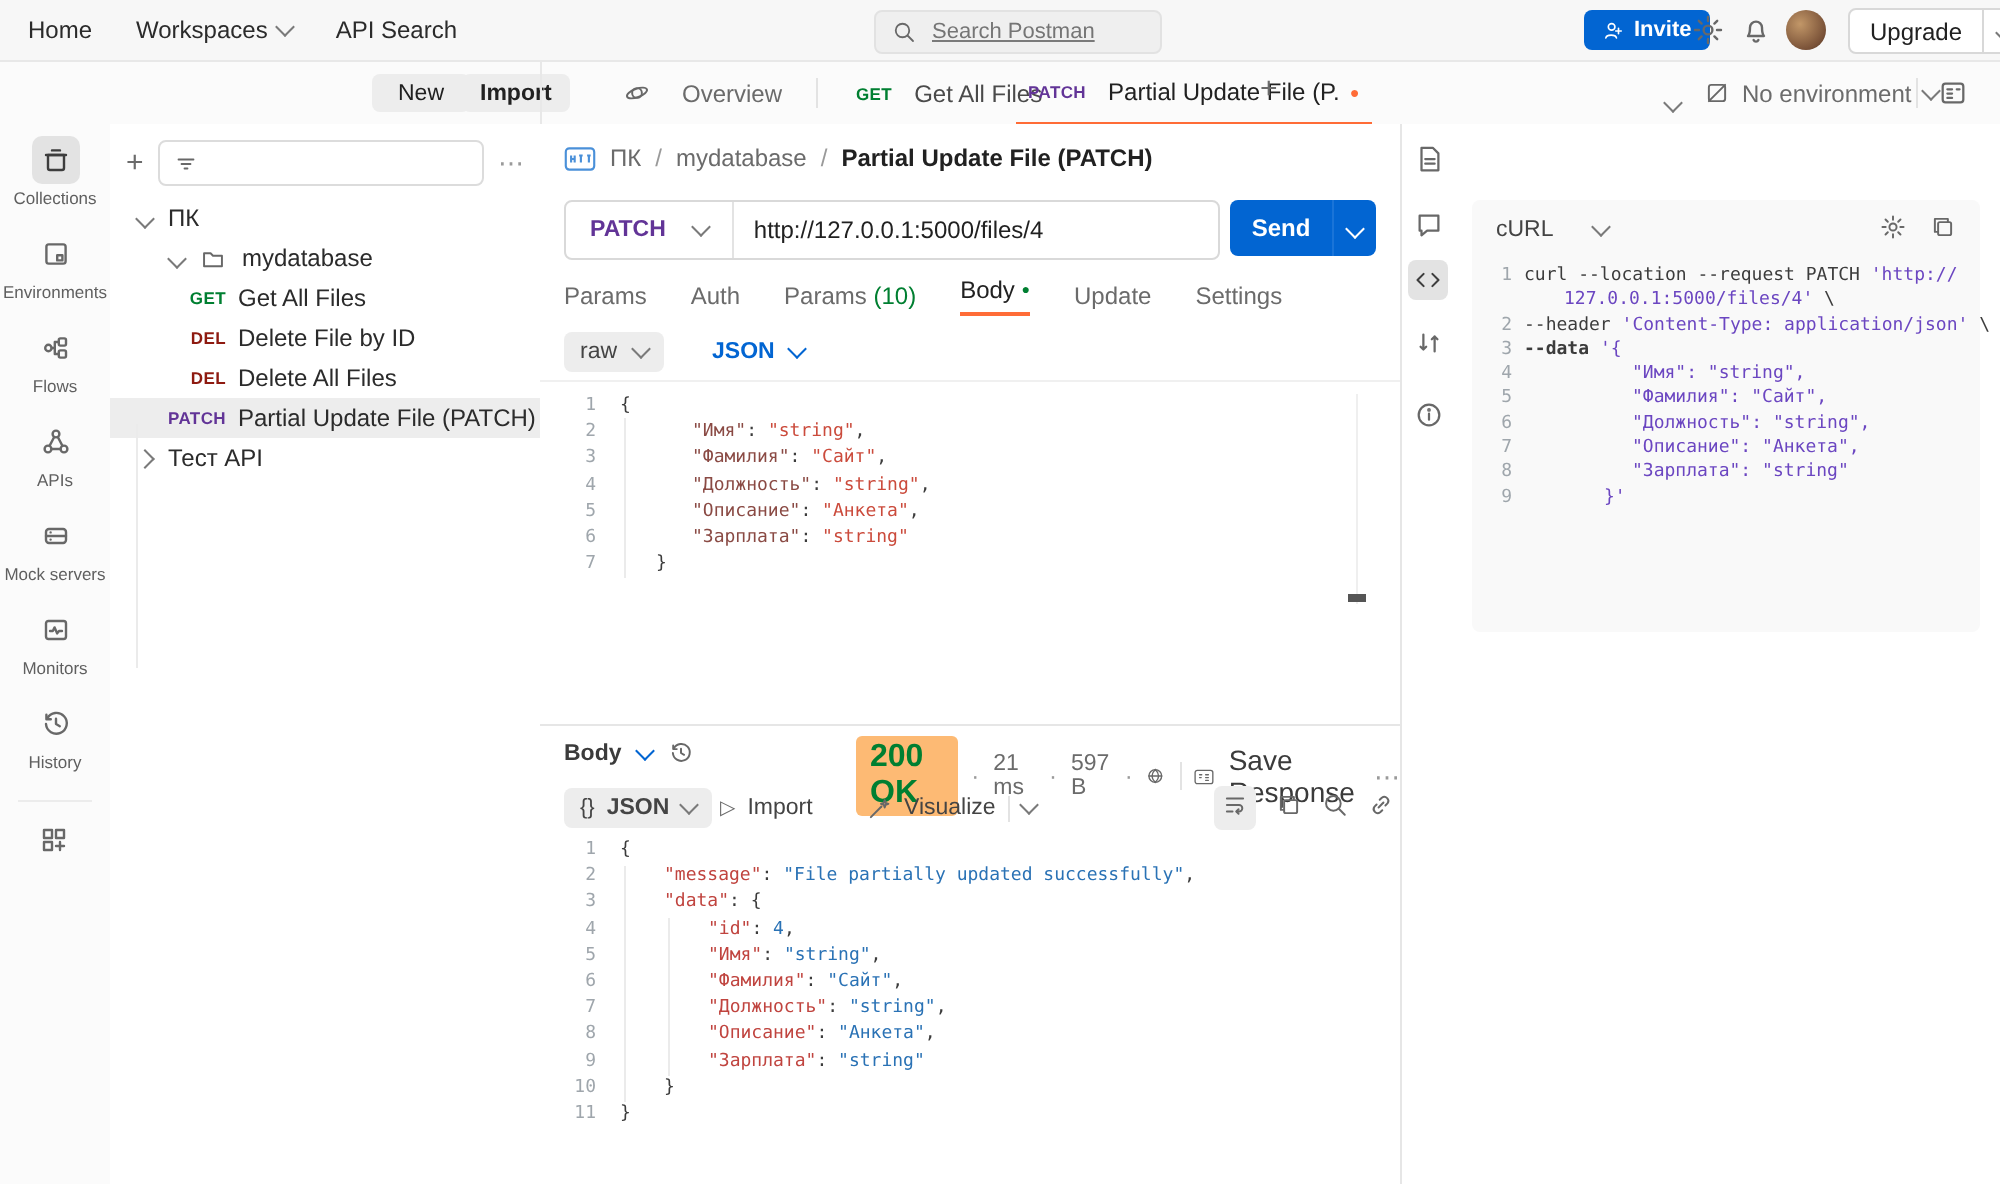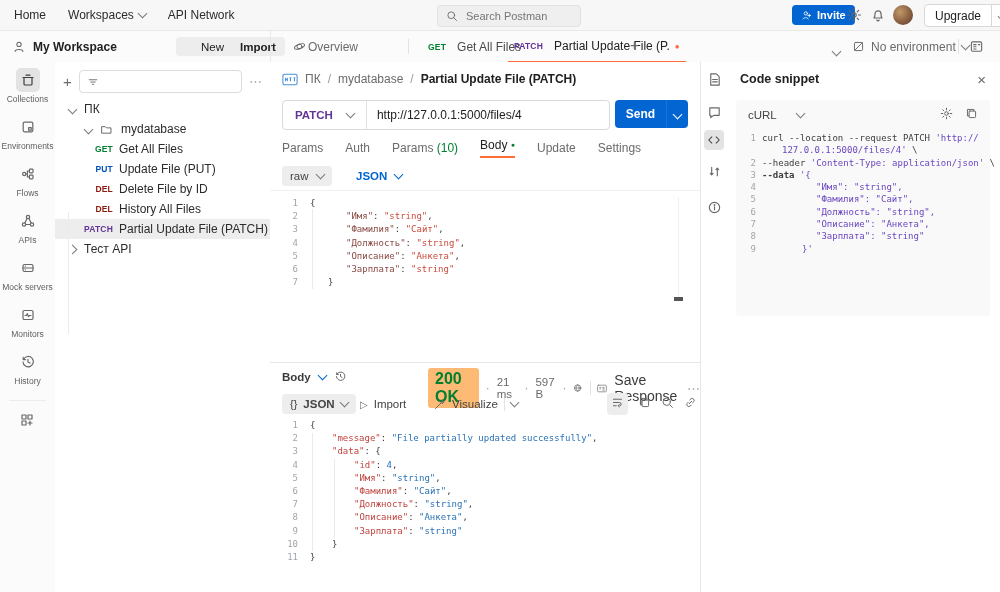--- a/index.html
+++ b/index.html
@@ -59,30 +59,30 @@
 <div class="abs" id="app-header">
   <div class="flex" style="height:30px;padding-left:14px">
     <span class="navlink">
         <span>Home</span>
       </span>
     <span class="navlink">
         <span>Workspaces</span>
         <span class="chev cdown"></span>
       </span>
     <span class="navlink">
-        <span>API Network</span>
+        <span>API Search</span>
       </span>
   </div>
 
   <div class="abs flex" style="left:437px;top:5px;width:126px;height:20px;background:#efefef;border:1px solid #e2e2e2;border-radius:4px;padding:0 8px;gap:6px">
     <svg class="ic" width="12" height="12" viewBox="0 0 16 16">
         <circle cx="7" cy="7" r="4.5"></circle>
         <path d="M10.5 10.5L14 14"></path>
       </svg>
-    <input style="border: none; background: transparent; font-size: 11px; color: rgb(122, 122, 122); width: 90px;" placeholder="Search Postman">
+    <input style="border: none; background: transparent; font-size: 11px; color: rgb(122, 122, 122); width: 90px; text-decoration: underline;" placeholder="Search Postman">
   </div>
 
   <div class="abs flex btn-blue" style="left:792px;top:5px;height:20px;padding:0 9px;gap:5px;font-size:11px">
     <svg class="ic ic-white" width="11" height="11" viewBox="0 0 16 16">
         <circle cx="7" cy="5" r="2.4"></circle>
         <path d="M2.8 13c.7-2.6 7-2.6 7.7 0M12 6v4M10 8h4"></path>
       </svg>
     <span>Invite</span>
   </div>
   <div class="abs" style="left:846px;top:7px">
@@ -99,36 +99,29 @@
   </div>
   <div class="abs" style="left:893px;top:5px;width:20px;height:20px;border-radius:50%;background:radial-gradient(circle at 35% 35%,#c29768,#7a5238 70%,#4c3220)"></div>
   <div class="abs flex" style="left:924px;top:4px;height:21px;border:1px solid #d8d8d8;border-radius:4px;background:#fff">
     <span style="padding:0 10px;font-size:12px">Upgrade</span>
     <span style="width:1px;height:21px;background:#d8d8d8"></span>
     <span style="padding:0 7px"><span class="chev cdown"></span></span>
   </div>
 </div>
 
 <div class="abs" id="tab-bar">
-  <div class="abs flex" style="left:12px;top:0;height:31px;gap:7px">
-    <svg class="ic" width="14" height="14" viewBox="0 0 16 16">
-        <circle cx="8" cy="5" r="2.4"></circle>
-        <path d="M3.5 13c.8-2.8 8.2-2.8 9 0"></path>
-      </svg>
-    <span style="font-weight:700;font-size:12px">My Workspace</span>
-  </div>
-  <div class="abs flex chip" style="left:176px;top:6px;height:19px;padding:0 25px;font-size:11.5px">
+  <div class="abs flex chip" style="left:186px;top:6px;height:19px;padding:0 13px;font-size:11.5px">
       <span>New</span>
     </div>
   <div class="abs flex chip" style="left:231px;top:6px;height:19px;padding:0 9px;font-size:11.5px;font-weight:700">
       <span>Import</span>
     </div>
   <div class="abs" style="left:270px;top:0;width:1px;height:31px;background:#e8e8e8"></div>
 
-  <div class="abs flex" style="left:293px;top:0;height:31px;gap:2px;color:#6b6b6b">
+  <div class="abs flex" style="left:312px;top:0;height:31px;gap:16px;color:#6b6b6b">
     <svg class="ic" width="13" height="13" viewBox="0 0 16 16">
         <circle cx="8" cy="8" r="3"></circle>
         <ellipse cx="8" cy="8" rx="6.5" ry="2.6" transform="rotate(-20 8 8)"></ellipse>
       </svg>
     <span style="font-size:12px">Overview</span>
   </div>
   <div class="abs" style="left:408px;top:8px;width:1px;height:15px;background:#e3e3e3"></div>
   <div class="abs flex" style="left:428px;top:0;height:31px;gap:5px">
     <span class="method m-get" style="width:auto">GET</span>
     <span style="font-size:12px;color:#4a4a4a">Get All Files</span>
@@ -261,30 +254,26 @@
         <path d="M2.5 4.5h4L8 6h5.5v6.5h-11z"></path>
       </svg>
     <span>mydatabase</span>
   </div>
 
   <div class="trow">
     <span class="method m-get">GET</span>
     <span>Get All Files</span>
   </div>
   <div class="trow">
-    <span class="method m-put">PUT</span>
-    <span>Update File (PUT)</span>
+    <span class="method m-del">DEL</span>
+    <span>Delete File by ID</span>
   </div>
   <div class="trow">
     <span class="method m-del">DEL</span>
-    <span>Delete File by ID</span>
-  </div>
-  <div class="trow">
-    <span class="method m-del">DEL</span>
-    <span>History All Files</span>
+    <span>Delete All Files</span>
   </div>
   <div class="trow" style="background:#ededed">
     <span class="method m-patch">PATCH</span>
     <span>Partial Update File (PATCH)</span>
   </div>
   <div class="trow" style="padding-left:14px;gap:8px">
     <span class="chev cright"></span>
     <span>Тест API</span>
   </div>
 
@@ -481,24 +470,20 @@
   <div class="abs" style="left:6px;top:138px">
     <svg class="ic" width="15" height="15" viewBox="0 0 16 16">
         <circle cx="8" cy="8" r="5.5"></circle>
         <path d="M8 7.3v3.2"></path>
         <circle cx="8" cy="5.3" r="0.4"></circle>
       </svg>
   </div>
 </div>
 
 <div class="abs" id="right-panel">
-  <div class="flex" style="height:34px;padding:0 14px;justify-content:space-between">
-    <span style="font-weight:700;font-size:12.5px">Code snippet</span>
-    <span class="gray" style="font-size:15px"><span>×</span></span>
-  </div>
   <div class="snipbox abs" style="left:10px;top:38px;width:254px;height:216px">
     <div class="flex" style="height:30px;padding:0 12px;justify-content:space-between">
       <span class="flex" style="gap:20px">
         <span style="font-size:11.5px;color:#444">cURL</span>
         <span class="chev cdown"></span>
       </span>
       <span class="flex" style="gap:12px">
         <span><svg class="ic" width="13" height="13" viewBox="0 0 16 16">
               <circle cx="8" cy="8" r="2.2"></circle>
               <path d="M8 1.5v2M8 12.5v2M1.5 8h2M12.5 8h2M3.4 3.4l1.4 1.4M11.2 11.2l1.4 1.4M12.6 3.4l-1.4 1.4M4.8 11.2l-1.4 1.4"></path>

